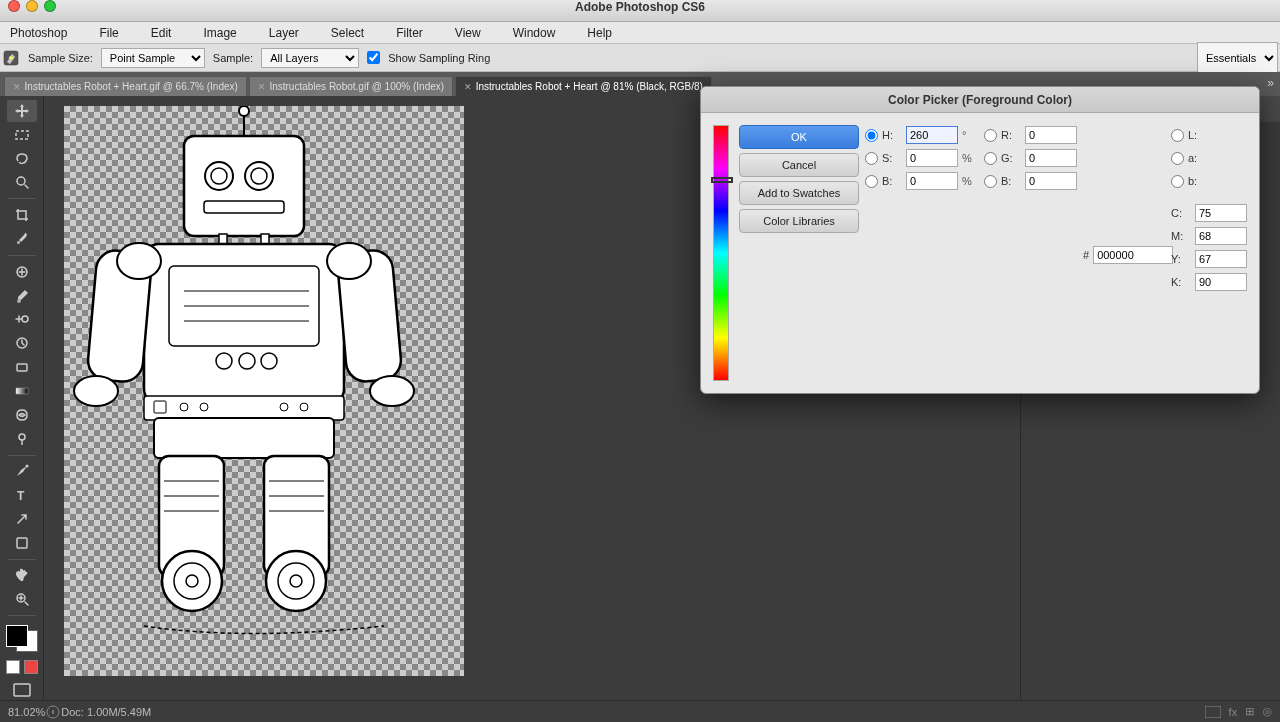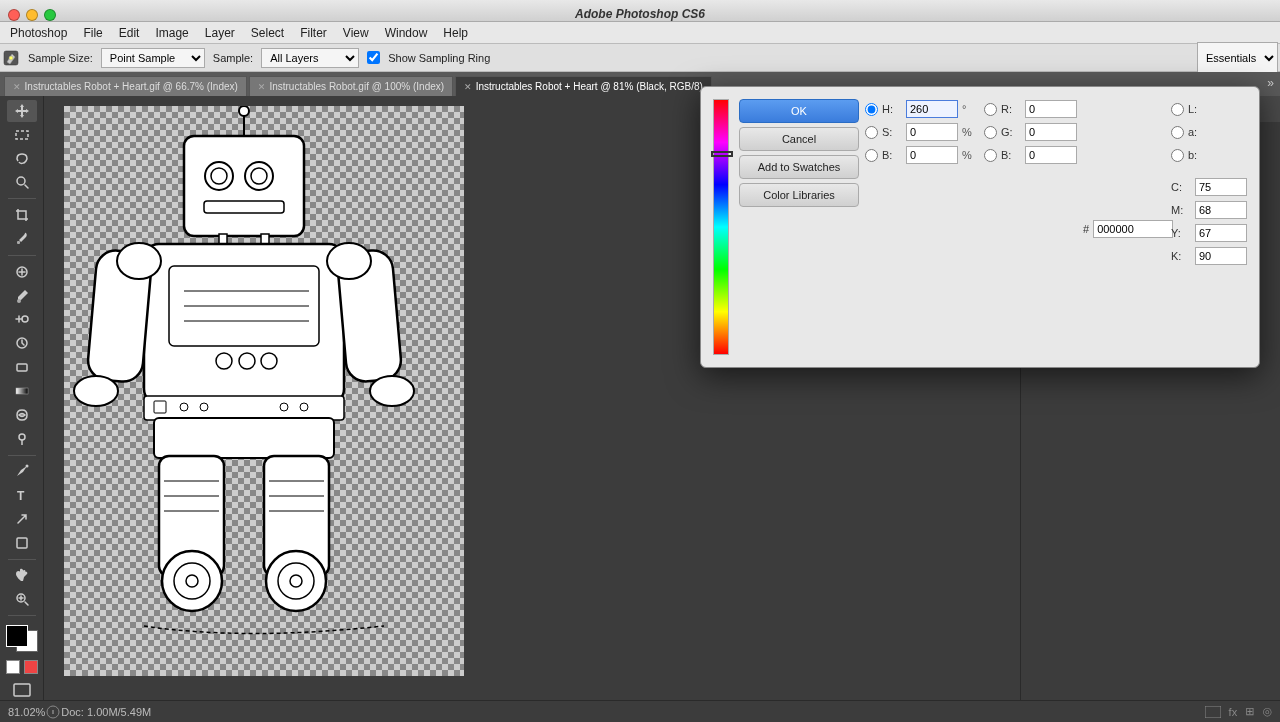--- a/index.html
+++ b/index.html
@@ -10,25 +10,24 @@
       font-family: 'Arial', sans-serif;
       font-size: 11px;
       background: #3c3c3c;
     }
 
     
     .title-bar {
       height: 22px;
       background: linear-gradient(to bottom, #e8e8e8, #d0d0d0);
       display: flex;
-      align-items: flex-end;
+      align-items: flex-start;
       justify-content: center;
       position: relative;
       border-bottom: 1px solid #aaa;
-      font-style: italic;
     }
     .title-bar-buttons {
       position: absolute;
       left: 8px;
       display: flex;
       gap: 6px;
       align-items: center;
     }
     .tb-btn {
       width: 12px;
@@ -49,21 +48,21 @@
     
     .menu-bar {
       height: 22px;
       background: #e8e8e8;
       display: flex;
       align-items: center;
       padding: 0 6px;
       border-bottom: 1px solid #bbb;
       font-size: 12px;
       color: #222;
-      gap: 8px;
+      gap: 24px;
     }
     .menu-item { cursor: pointer; padding: 2px 4px; }
 
     
     .options-bar {
       height: 28px;
       background: #e0e0e0;
       border-bottom: 1px solid #bbb;
       display: flex;
       align-items: center;
@@ -781,20 +780,21 @@
       <rect x="0" y="0" width="16" height="12" rx="1" fill="none" stroke="#888" stroke-width="1"></rect>
     </svg>
     <span style="color:#888;">fx</span>
     <span style="color:#888;">⊞</span>
     <span style="color:#888;">◎</span>
   </div>
 </div>
 
 <div class="dialog-overlay">
   <div class="dialog">
+    <div class="dialog-title">Color Picker (Foreground Color)</div>
     <div class="dialog-body">
 
 
       <div style="display:flex;flex-direction:column;gap:6px;align-items:center;">
         <div class="spectrum-strip">
           <div class="spectrum-cursor"></div>
         </div>
       </div>
 
 

